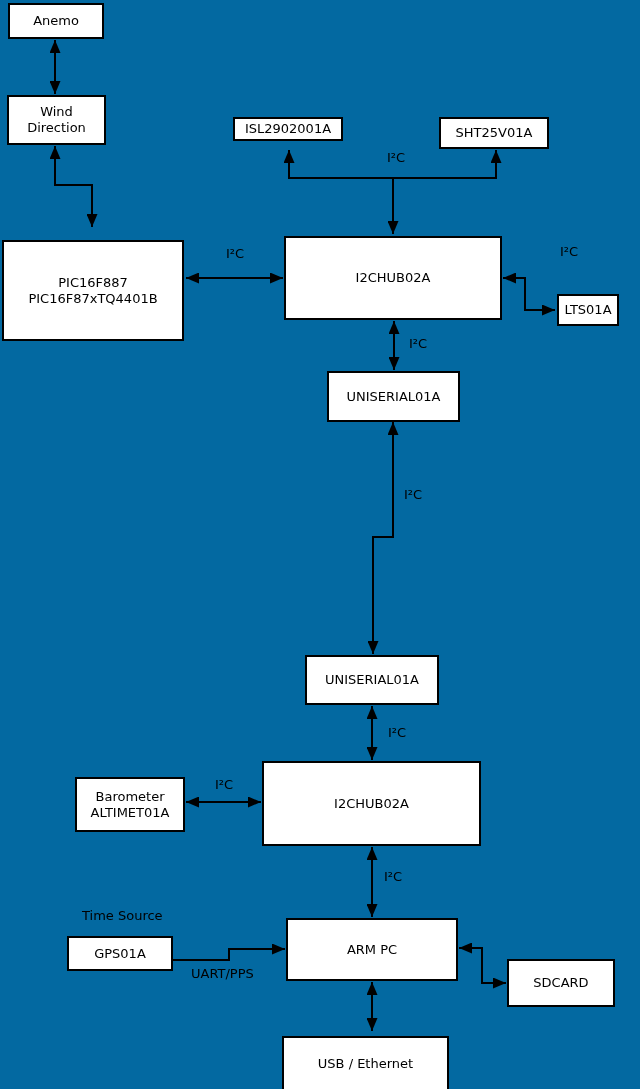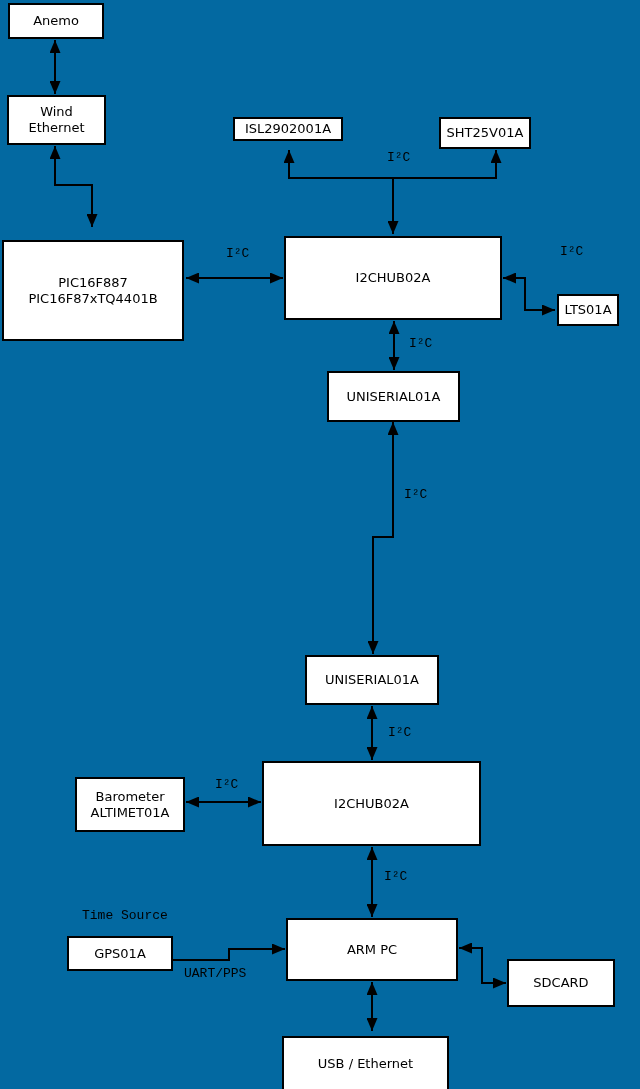--- a/index.html
+++ b/index.html
@@ -32,21 +32,20 @@
     font-size: 13px;
     line-height: 16px;
     color: #000000;
   }
   .float-label {
     position: absolute;
     font-size: 13px;
     line-height: 15px;
     color: #000000;
     white-space: nowrap;
-    font-family: Liberation Mono, monospace;
   }
 </style>
 </head>
 <body>
 
 <div id="canvas">
 
   <svg id="wires" viewBox="0 0 640 1089" xmlns="http://www.w3.org/2000/svg">
     <defs>
       <marker id="arrow" markerUnits="userSpaceOnUse" markerWidth="13" markerHeight="11" refX="13" refY="5.5" orient="auto-start-reverse">
@@ -70,33 +69,33 @@
       <path d="M372,982 L372,1031" marker-start="url(#arrow)" marker-end="url(#arrow)"></path>
     </g>
   </svg>
 
   <div class="block" style="left:8px;top:3px;width:96px;height:36px">
     <span class="block-label">Anemo</span>
   </div>
 
   <div class="block" style="left:7px;top:95px;width:99px;height:50px">
     <span class="block-label">Wind
-Ethernet</span>
+Direction</span>
   </div>
 
   <div class="block" style="left:2px;top:240px;width:182px;height:101px">
     <span class="block-label">PIC16F887
 PIC16F87xTQ4401B</span>
   </div>
 
   <div class="block" style="left:233px;top:117px;width:110px;height:24px">
     <span class="block-label">ISL2902001A</span>
   </div>
 
-  <div class="block" style="left:439px;top:117px;width:92px;height:32px">
+  <div class="block" style="left:439px;top:117px;width:110px;height:32px">
     <span class="block-label">SHT25V01A</span>
   </div>
 
   <div class="block" style="left:284px;top:236px;width:218px;height:84px">
     <span class="block-label">I2CHUB02A</span>
   </div>
 
   <div class="block" style="left:557px;top:294px;width:62px;height:32px">
     <span class="block-label">LTS01A</span>
   </div>
@@ -137,15 +136,15 @@
   <span class="float-label" style="left:226px;top:246px">I²C</span>
   <span class="float-label" style="left:387px;top:150px">I²C</span>
   <span class="float-label" style="left:560px;top:244px">I²C</span>
   <span class="float-label" style="left:409px;top:336px">I²C</span>
   <span class="float-label" style="left:404px;top:487px">I²C</span>
   <span class="float-label" style="left:388px;top:725px">I²C</span>
   <span class="float-label" style="left:215px;top:777px">I²C</span>
   <span class="float-label" style="left:384px;top:869px">I²C</span>
 
   <span class="float-label" style="left:82px;top:908px">Time Source</span>
-  <span class="float-label" style="left:184px;top:966px">UART/PPS</span>
+  <span class="float-label" style="left:191px;top:966px">UART/PPS</span>
 
 </div>
 
 </body></html>

